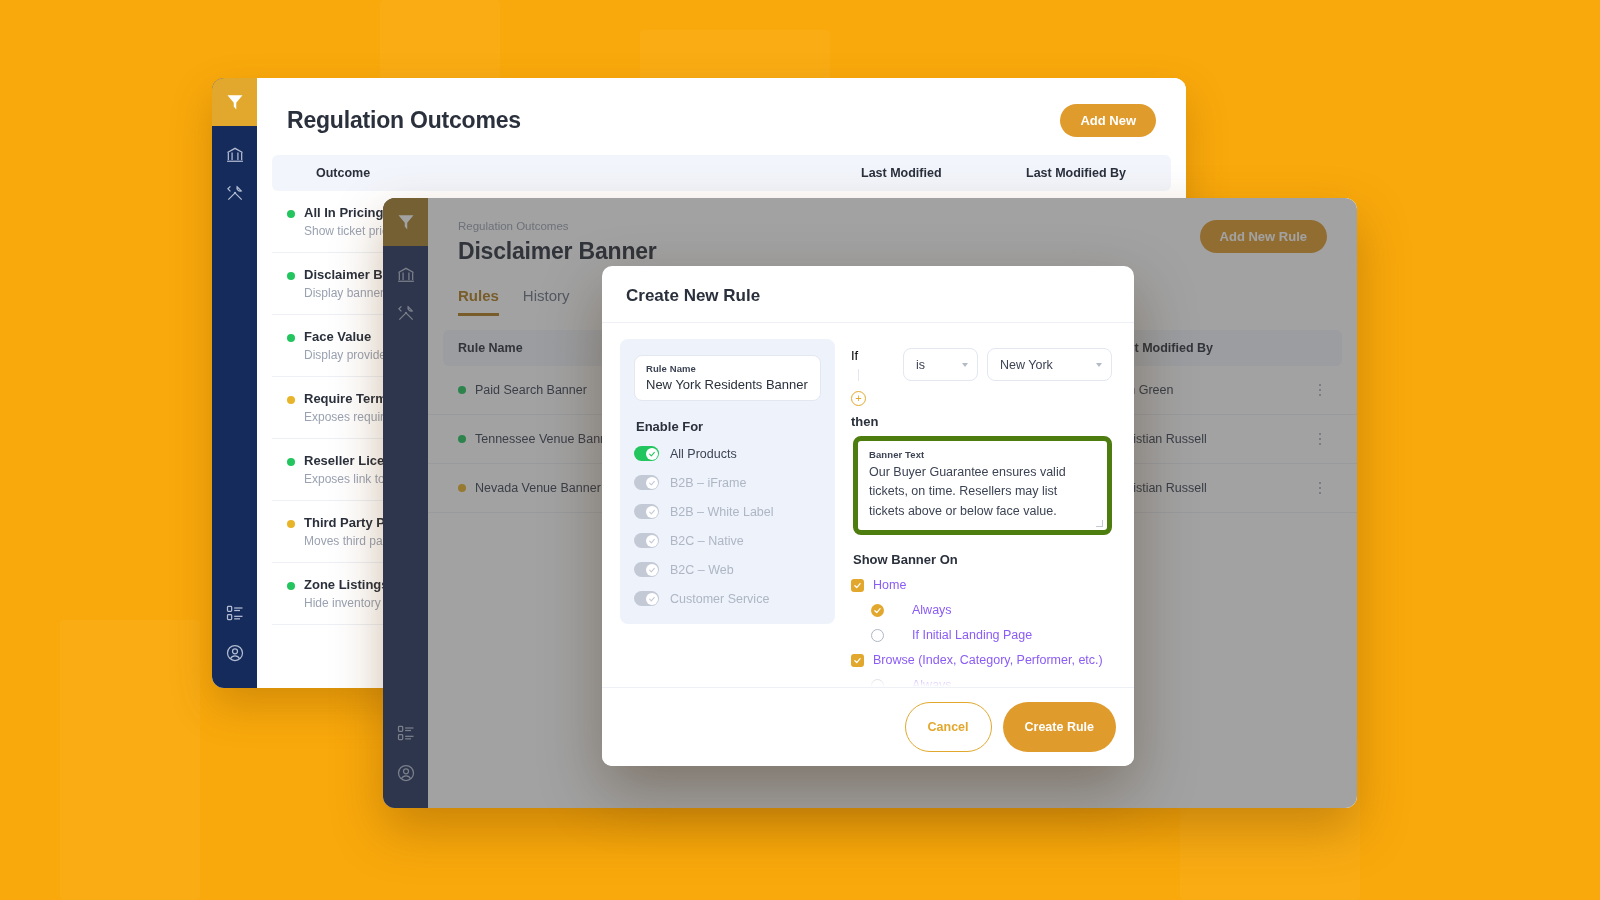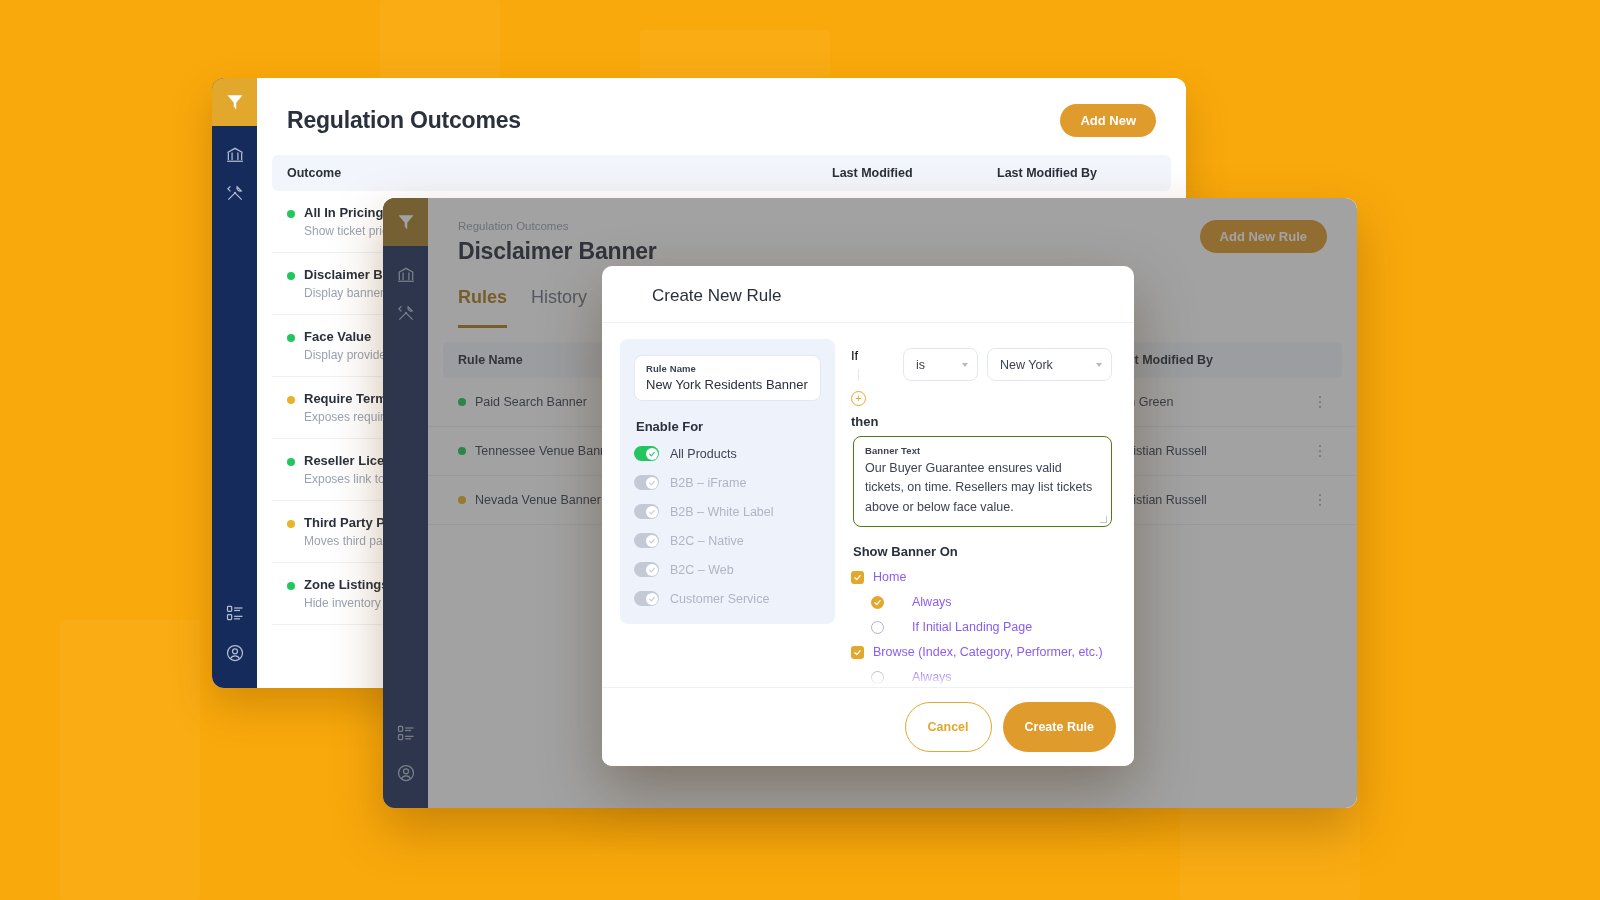--- a/index.html
+++ b/index.html
@@ -50,21 +50,21 @@
   .btn-pill {
     background:#E09B2D; color:#fff; border:none; border-radius: 999px;
     font-size: 13px; font-weight: 700; padding: 9px 20px; cursor:pointer;
     font-family: "Liberation Sans", sans-serif;
   }
   .tbl-head {
     margin: 0 15px; background:#F2F5FB; border-radius:6px;
     display:flex; align-items:center; padding: 11px 15px;
     font-size: 12.5px; font-weight:700; color:#2A303C;
   }
-  .c-outcome { flex: 0 0 545px; }
+  .c-outcome { flex: 0 0 545px; margin-left: 29px; }
   .c-mod { flex: 0 0 165px; }
   .c-modby { flex: 1; }
   .rowlist { padding: 0 15px; }
   .orow {
     display:flex; align-items:flex-start; padding: 14px 15px 14px 15px;
     border-bottom: 1px solid #EDF0F4;
   }
   .dot { width: 8px; height: 8px; border-radius: 50%; margin-top: 5px; margin-right: 9px; flex:0 0 8px; }
   .orow-txt { flex:1; min-width:0; }
   .orow-title { font-size: 13px; font-weight: 700; color:#2A303C; }
@@ -80,21 +80,21 @@
     overflow: hidden;
   }
   .win2 { position:absolute; inset:0; display:flex; background:#fff; }
   .win2 .railbar { background:#22335E; }
   .win2 .rail-logo { background:#A9822E; }
   .win2-body { flex:1; background:#fff; display:flex; flex-direction:column; min-width:0; }
   .win2-head { padding: 22px 30px 0 30px; display:flex; justify-content:space-between; align-items:flex-start; }
   .crumb { font-size: 11.5px; color:#9AA2B1; }
   .h2title { font-size: 23px; font-weight:700; color:#2A303C; margin-top: 6px; letter-spacing:-0.2px; }
   .tabs { display:flex; gap: 24px; padding: 22px 30px 0 30px; }
-  .tab { font-size: 18px; color:#6B7484; padding-bottom: 17px; cursor:pointer; }
+  .tab { font-size: 15px; color:#6B7484; padding-bottom: 9px; cursor:pointer; }
   .tab.active { color:#B07D1E; font-weight:700; border-bottom: 3px solid #B07D1E; }
   .t2head {
     margin: 14px 15px 0 15px; background:#F2F5FB; border-radius:6px;
     display:flex; align-items:center; padding: 11px 15px;
     font-size: 12.5px; font-weight:700; color:#2A303C;
   }
   .r2-name { flex: 0 0 420px; }
   .r2-mod { flex: 0 0 235px; }
   .r2-modby { flex: 1; }
   .r2row { display:flex; align-items:center; padding: 17px 30px; border-bottom:1px solid #EDF0F4; font-size:12.5px; color:#3C4354; }
@@ -108,21 +108,21 @@
   
   .modal {
     position:absolute; left: 602px; top: 266px;
     width: 532px; height: 500px;
     background:#FFFFFF; border-radius: 10px;
     box-shadow: 0 24px 60px rgba(60,35,0,0.35);
     display:flex; flex-direction:column; overflow:hidden;
     z-index: 20;
   }
   .modal-head { padding: 20px 24px 16px 24px; border-bottom: 1px solid #EDF0F4; }
-  .modal-title { font-size: 17px; font-weight: 400; color:#2A303C;margin-left:26px; }
+  .modal-title { font-size: 17px; font-weight: 700; color:#2A303C; }
   .modal-body { flex:1; display:flex; gap: 16px; padding: 16px 18px 0 18px; overflow:hidden; position:relative; }
 
   .mpanel-left {
     flex: 0 0 215px; background:#EEF2FA; border-radius: 8px; padding: 16px 14px; height: 285px;
   }
   .inputwrap {
     background:#fff; border:1px solid #E2E7F0; border-radius:8px; padding: 7px 11px 8px 11px;
   }
   .in-label { font-size: 9.5px; font-weight:700; color:#3C4354; letter-spacing:.1px; }
   .in-val { font-size: 13px; color:#2A303C; margin-top: 3px; }
@@ -155,21 +155,21 @@
   .sel-is { flex: 0 0 75px; }
   .sel-val { flex: 1; gap: 22px; }
   .addbtn {
     width: 15px; height:15px; border-radius:50%; border:1.4px solid #E2A82E;
     color:#E2A82E; font-size:11px; line-height:11px; display:flex; align-items:center; justify-content:center;
     margin: 10px 0 0 0px; background:#fff; cursor:pointer;
   }
   .addrow { display:flex; align-items:center; gap:10px; }
   .then-kw { font-size:13px; font-weight:700; color:#2A303C; margin: 8px 0 7px 0; }
   .ta-wrap {
-    background:#fff; border:1px solid #4d7c0f; border-radius:8px; padding: 8px 11px 9px 11px;
+    background:#fff; border:5px solid #4d7c0f; border-radius:8px; padding: 8px 11px 9px 11px;
     margin-left: 2px; position:relative;
   }
   .ta-text { font-size: 12.5px; color:#3C4354; line-height: 1.55; margin-top:3px; }
   .resize { position:absolute; right:4px; bottom:3px; width:7px;height:7px;
     border-right:1px solid #C3CAD6; border-bottom:1px solid #C3CAD6; }
   .sbo-label { font-size: 13px; font-weight:700; color:#2A303C; margin: 17px 0 11px 2px; }
   .cbrow { display:flex; align-items:center; gap: 9px; margin-bottom: 11px; }
   .cbrow.indent { margin-left: 20px; gap: 28px; }
   .cbox { width: 13px; height:13px; border-radius:3px; background:#E2A82E; display:flex; align-items:center; justify-content:center; flex:0 0 13px; }
   .cbox svg { width:9px;height:9px; }

